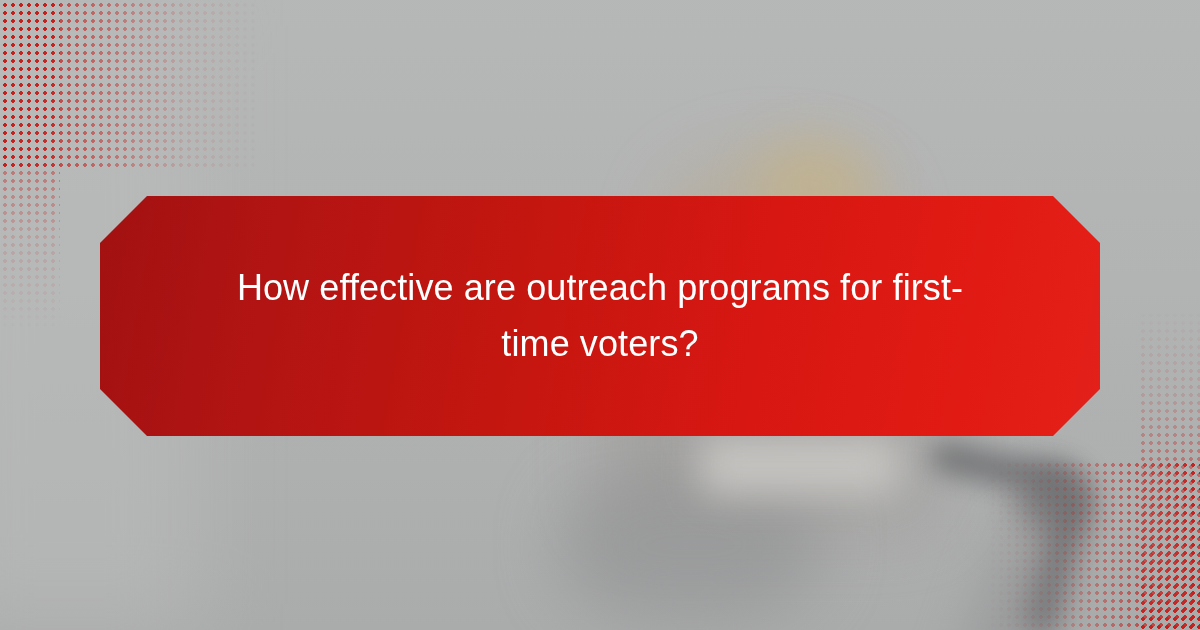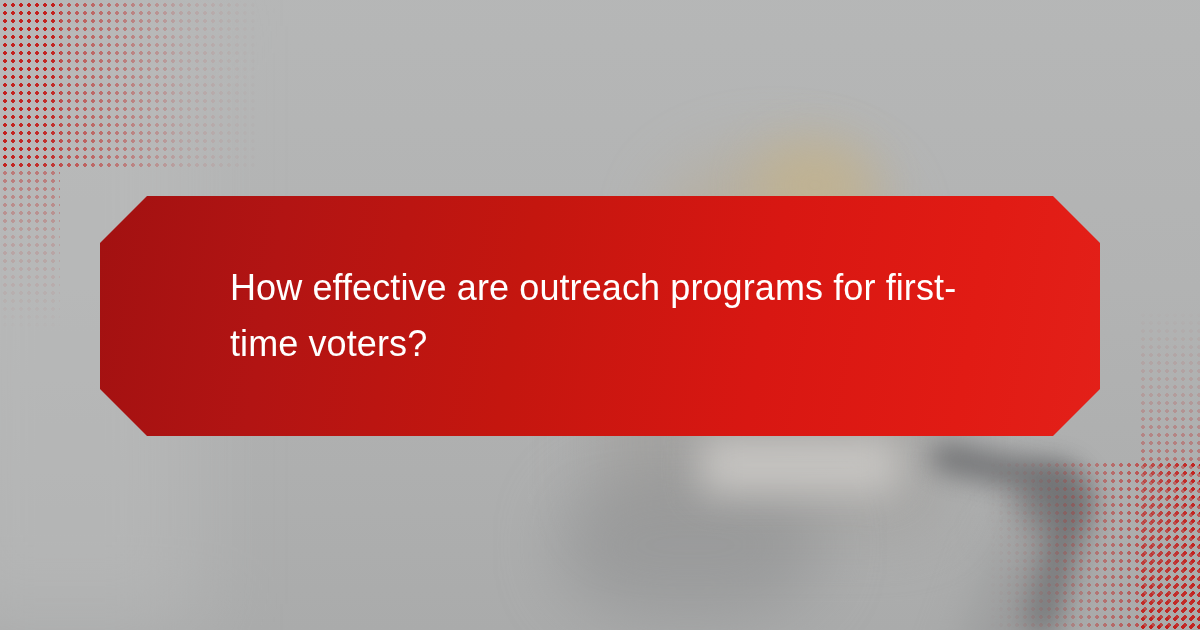--- a/index.html
+++ b/index.html
@@ -202,21 +202,21 @@
     align-items: center;
     justify-content: center;
   }
   .banner-headline {
     margin: 0;
     color: #ffffff;
     font-family: "Liberation Sans", sans-serif;
     font-size: 36px;
     font-weight: 400;
     line-height: 1.55;
-    text-align: left;
+    text-align: center;
     letter-spacing: .1px;
     max-width: 740px;
   }
 </style>
 </head>
 <body>
 
 <div id="stage">
 
   <div class="photo-layer">

